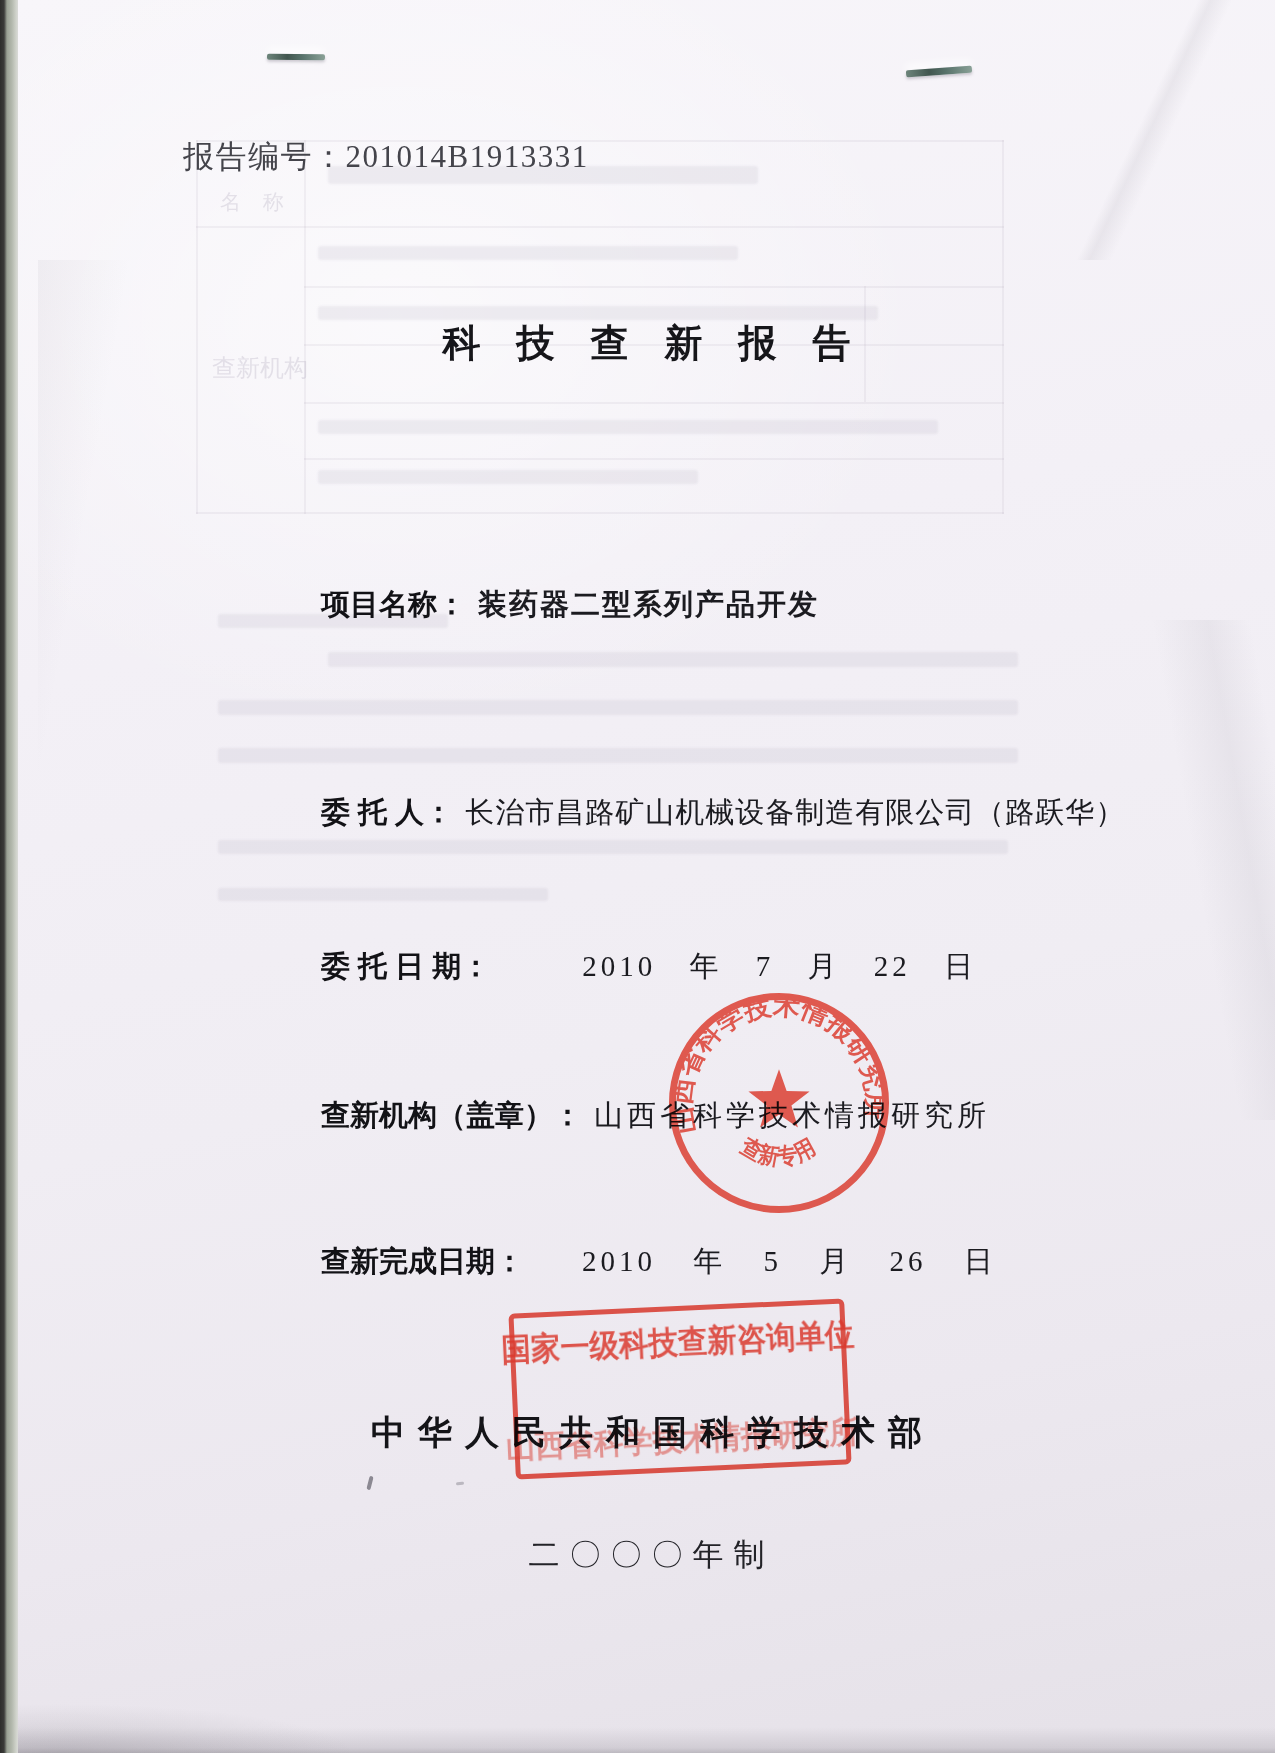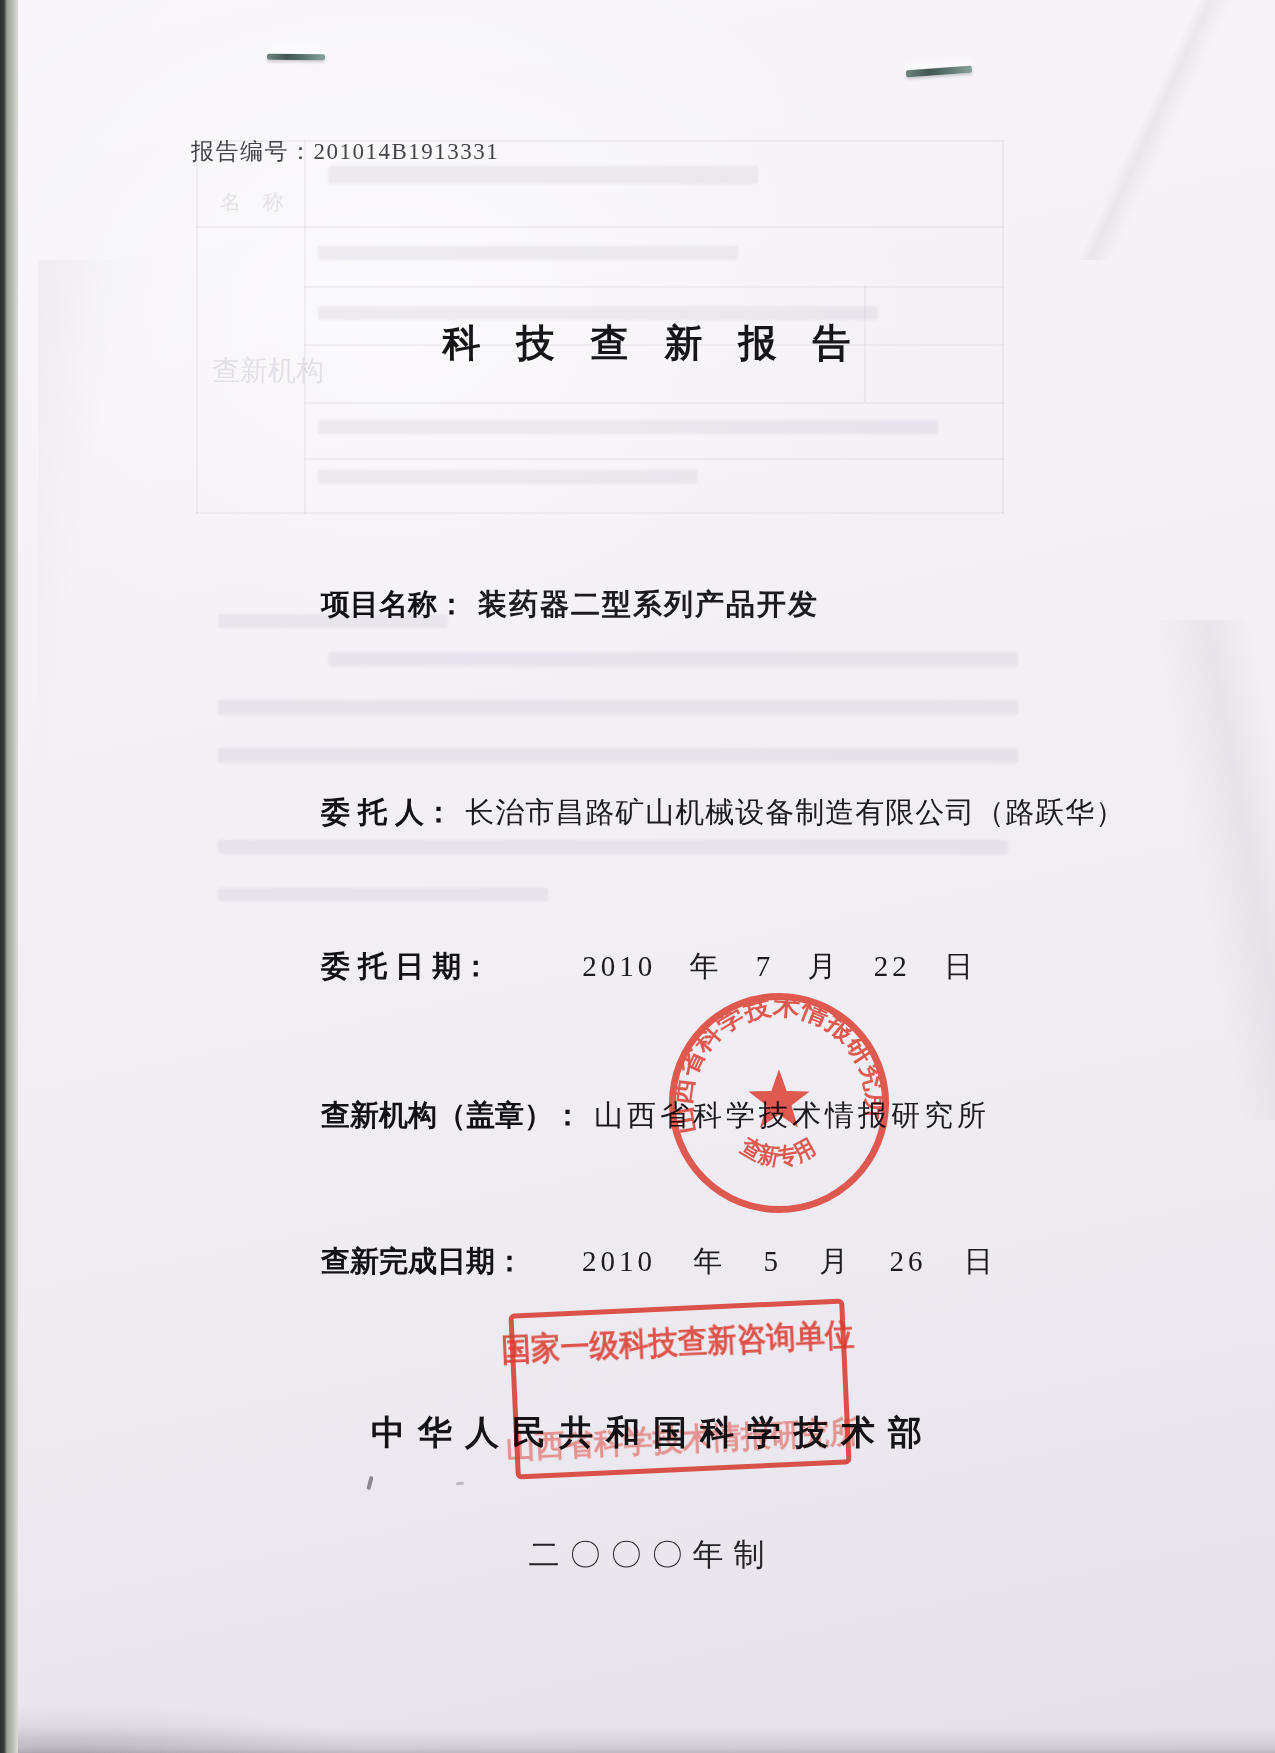--- a/index.html
+++ b/index.html
@@ -29,21 +29,21 @@
     box-shadow:0 2px 3px rgba(120,115,130,.35), 0 -5px 8px rgba(255,255,255,.9);}
   .staple.s1{left:267px;top:54px;width:58px;height:6px;transform:rotate(.6deg);}
   .staple.s2{left:906px;top:68px;width:66px;height:7px;transform:rotate(-4deg);}
   
   .ghost{position:absolute;pointer-events:none;filter:blur(.7px);}
   .ghost-table{left:178px;top:140px;width:808px;height:374px;opacity:.6;}
   .ghost-table .gline{position:absolute;background:rgba(140,130,158,.16);}
   .ghost-label{position:absolute;color:rgba(125,115,145,.30);font-family:"Liberation Sans","DejaVu Sans",sans-serif;}
   .smear{position:absolute;background:rgba(148,138,165,.12);border-radius:3px;filter:blur(1.2px);pointer-events:none;}
   
-  .report-no{position:absolute;left:173px;top:136px;font-size:23px;letter-spacing:1.5px;color:#44444b;
+  .report-no{position:absolute;left:165px;top:136px;font-size:31px;letter-spacing:1.5px;color:#44444b;
     font-family:"Liberation Serif","DejaVu Serif",serif;}
   .doc-title{position:absolute;left:0;right:0;top:318px;text-align:center;font-size:38px;font-weight:700;
     color:#16161a;letter-spacing:36px;text-indent:36px;font-family:Liberation Sans, sans-serif;}
   .row{position:absolute;left:303px;white-space:nowrap;color:#1b1b20;}
   .row .lbl{font-weight:700;font-size:29px;font-family:"Liberation Sans","DejaVu Sans",sans-serif;color:#121216;}
   .row .val{font-size:29px;font-family:"Liberation Serif","DejaVu Serif",serif;margin-left:12px;}
   .row.r-project{top:585px;} .row.r-project .val{font-weight:600;letter-spacing:2px;}
   .row.r-client{top:793px;} .row.r-client .val{letter-spacing:1px;}
   .row.r-date1{top:947px;} .row.r-date1 .val{margin-left:92px;word-spacing:22px;letter-spacing:4px;}
   .row.r-org{top:1096px;} .row.r-org .val{letter-spacing:4px;}
@@ -83,21 +83,21 @@
       <div class="gline" style="left:108px;top:0;width:2px;height:374px;"></div>
       <div class="gline" style="left:0;top:0;width:808px;height:2px;"></div>
       <div class="gline" style="left:0;top:86px;width:808px;height:2px;"></div>
       <div class="gline" style="left:108px;top:146px;width:700px;height:2px;"></div>
       <div class="gline" style="left:108px;top:204px;width:700px;height:2px;"></div>
       <div class="gline" style="left:108px;top:262px;width:700px;height:2px;"></div>
       <div class="gline" style="left:108px;top:318px;width:700px;height:2px;"></div>
       <div class="gline" style="left:0;top:372px;width:808px;height:2px;"></div>
       <div class="gline" style="left:668px;top:146px;width:2px;height:116px;"></div>
       <div class="ghost-label" style="left:24px;top:48px;font-size:21px;letter-spacing:8px;">名    称</div>
-      <div class="ghost-label" style="left:16px;top:212px;font-size:28px;">查新机构</div>
+      <div class="ghost-label" style="left:16px;top:212px;font-size:24px;">查新机构</div>
     </div>
 
     <div class="smear" style="left:310px;top:166px;width:430px;height:18px;"></div>
     <div class="smear" style="left:300px;top:246px;width:420px;height:14px;"></div>
     <div class="smear" style="left:300px;top:306px;width:560px;height:14px;"></div>
     <div class="smear" style="left:300px;top:420px;width:620px;height:14px;"></div>
     <div class="smear" style="left:300px;top:470px;width:380px;height:14px;"></div>
     <div class="smear" style="left:200px;top:614px;width:230px;height:14px;"></div>
     <div class="smear" style="left:310px;top:652px;width:690px;height:15px;"></div>
     <div class="smear" style="left:200px;top:700px;width:800px;height:15px;"></div>

